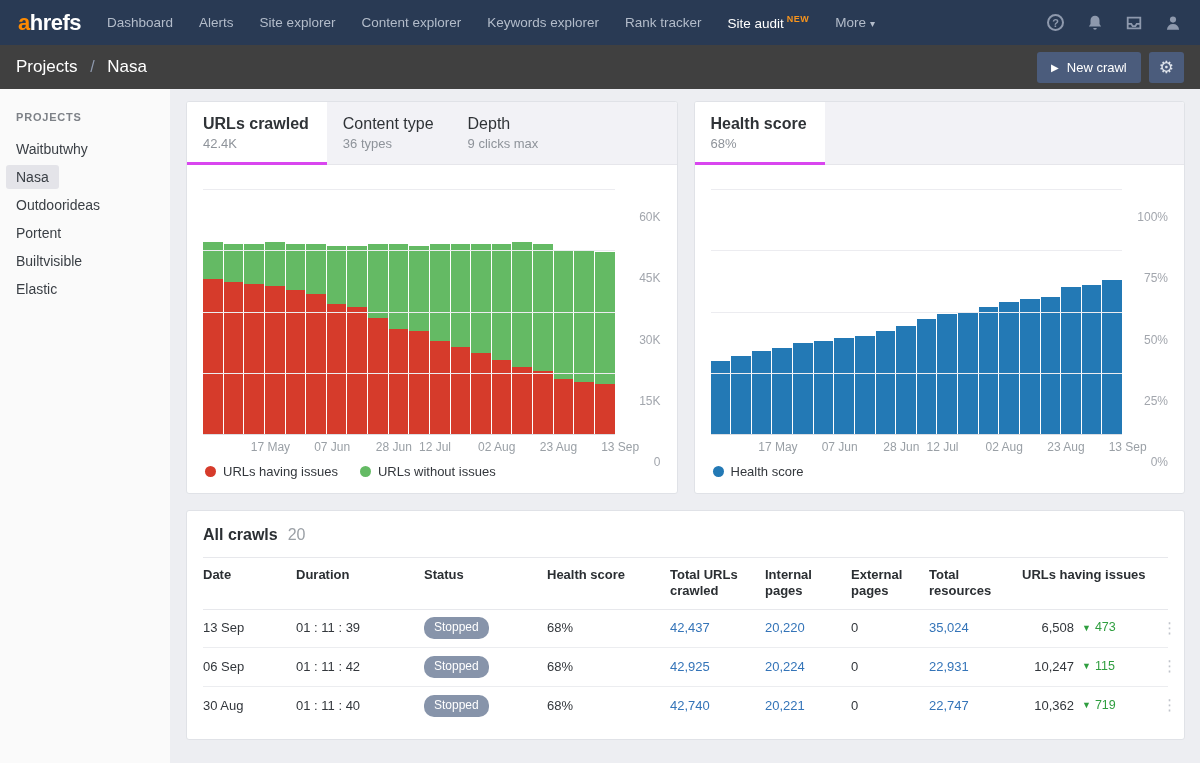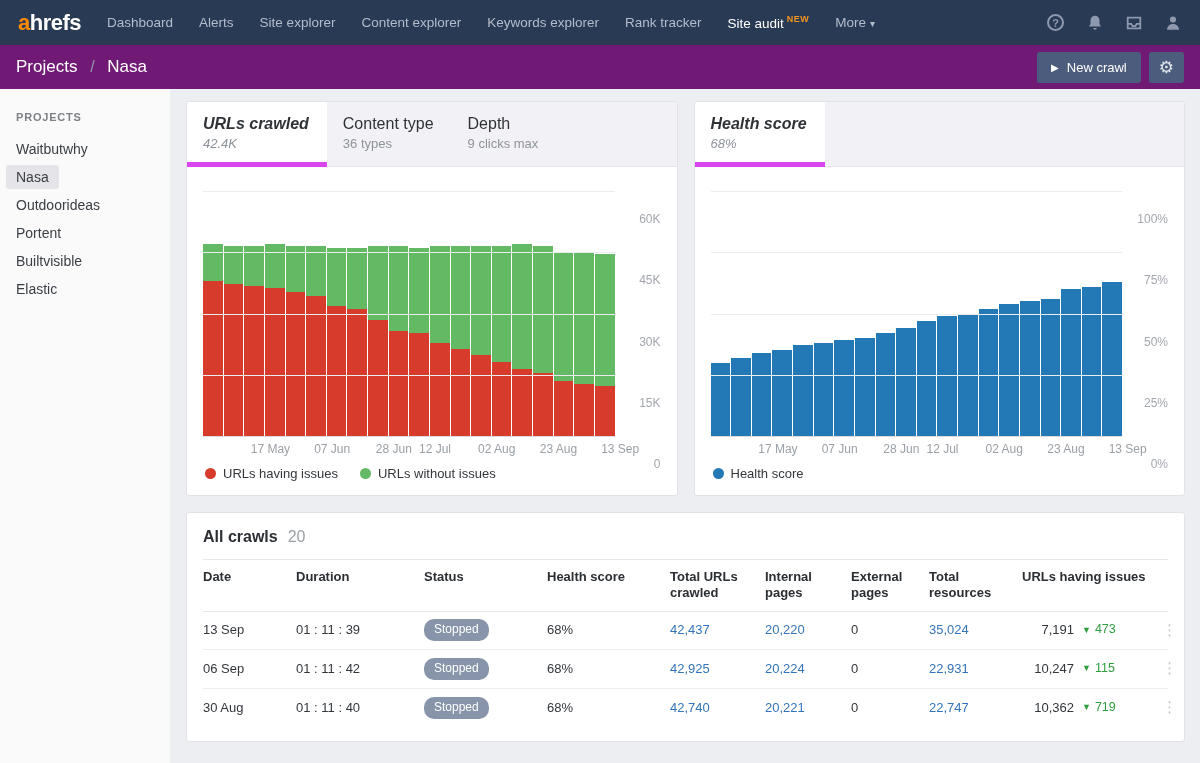--- a/index.html
+++ b/index.html
@@ -14,21 +14,21 @@
   .nav-item { font-size:13.5px; color:#b3bcca; cursor:pointer; white-space:nowrap; position:relative; }
   .nav-item.active { color:#fff; }
   .nav-badge { color:#f7941d; font-size:9px; font-weight:bold; vertical-align:super; margin-left:3px; letter-spacing:.5px; }
   .nav-caret { font-size:10px; margin-left:4px; color:#b3bcca; }
   .topnav-icons { display:flex; align-items:center; gap:20px; }
   .ticon { width:19px; height:19px; display:flex; align-items:center; justify-content:center; cursor:pointer; }
   .help-circle { width:17px; height:17px; border:2px solid #8e99ad; border-radius:50%; color:#8e99ad;
     font-size:11px; font-weight:bold; display:flex; align-items:center; justify-content:center; }
 
   
-  .crumbbar { height:44px; background:#701a75; display:flex; align-items:center; padding:0 16px; }
+  .crumbbar { height:44px; background:#404040; display:flex; align-items:center; padding:0 16px; }
   .crumb { font-size:17px; color:#fff; }
   .crumb-sep { color:#8e99ad; margin:0 8px; font-size:16px; }
   .crumb-actions { margin-left:auto; display:flex; gap:8px; }
   .btn-dark { background:#4b5c7c; border:none; border-radius:3px; color:#fff; font-size:13px;
     font-family:inherit; padding:7px 14px; cursor:pointer; display:flex; align-items:center; gap:8px; }
   .btn-dark .play { font-size:10px; }
   .btn-gear { padding:5px 10px; font-size:17px; color:#dfe4ec; }
 
   
   .app { display:flex; height:674px; }
@@ -42,21 +42,21 @@
   .content { flex:1; padding:12px 15px 0 16px; overflow:hidden; }
   .content-head { display:flex; align-items:center; justify-content:space-between; margin-bottom:14px; }
   .page-title { font-size:17px; font-weight:bold; color:#2b2f33; }
   .schedule { display:flex; align-items:center; gap:7px; font-size:13px; color:#46494e; cursor:pointer; }
 
   
   .cards-row { display:flex; gap:16px; }
   .card { background:#fff; border:1px solid #e0e2e7; border-radius:3px; flex:1; overflow:hidden; }
   .tabstrip { display:flex; background:#f2f2f6; }
   .tab { padding:13px 18px 11px 16px; cursor:pointer; border-bottom:1px solid #e6e6eb; min-width:120px; }
-  .tab.active { background:#fff; border-bottom:5px solid #d946ef;font-style:italic; }
+  .tab.active { background:#fff; border-bottom:3px solid #d946ef; }
   .tab-title { font-size:16px; color:#2f3337; }
   .tab.active .tab-title { font-weight:bold; }
   .tab-sub { font-size:13px; color:#8e939a; margin-top:3px; }
   .tab-fill { flex:1; border-bottom:1px solid #e6e6eb; }
 
   .chart-wrap { padding:24px 16px 0 16px; }
   .plot-outer { position:relative; margin-right:46px; }
   .plot { position:relative; height:245px; }
   .gridline { position:absolute; left:0; right:0; height:1px; background:#ececf0; }
   .gridline.axisline { background:#dcdee3; }
@@ -435,21 +435,21 @@
       <div class="trow tbody-row">
         <span class="c c1">13 Sep</span>
         <span class="c c2">01 : 11 : 39</span>
         <span class="c c3"><span class="pill">Stopped</span></span>
         <span class="c c4">68%</span>
         <span class="c c5 num-link">42,437</span>
         <span class="c c6 num-link">20,220</span>
         <span class="c c7">0</span>
         <span class="c c8 num-link">35,024</span>
         <span class="c c9">
-            <span class="issues-num">7,191</span>
+            <span class="issues-num">6,508</span>
             <span class="delta">
               <span class="tri">▼</span>
               <span class="dnum">473</span>
             </span>
           </span>
         <span class="c c10"><span class="kebab">⋮</span></span>
       </div>
 
       <div class="trow tbody-row">
         <span class="c c1">06 Sep</span>

